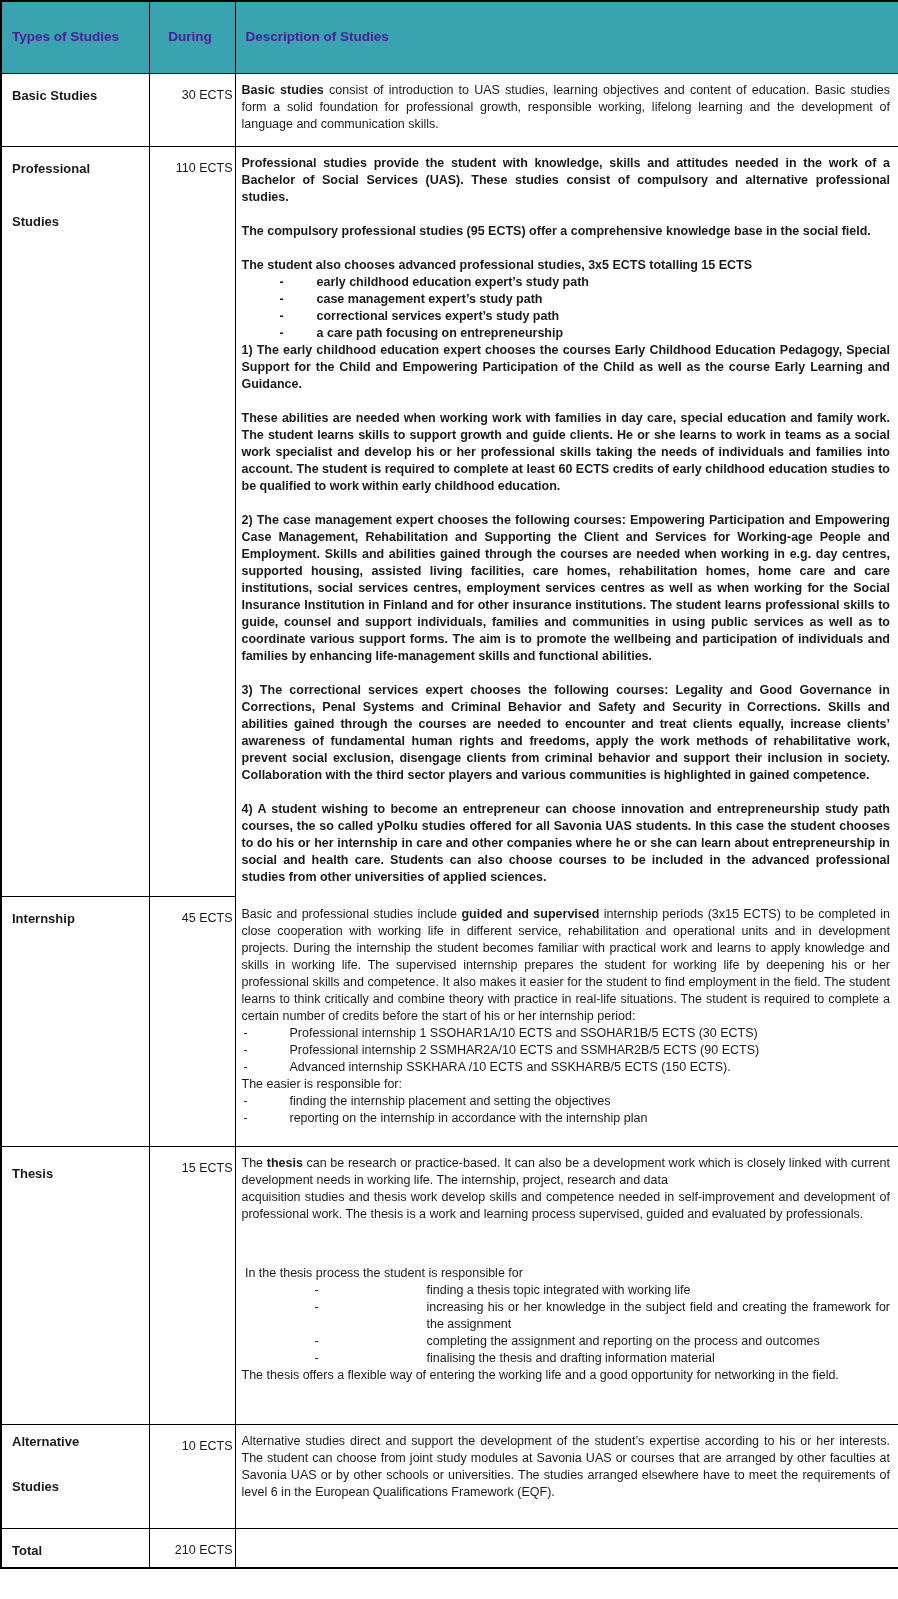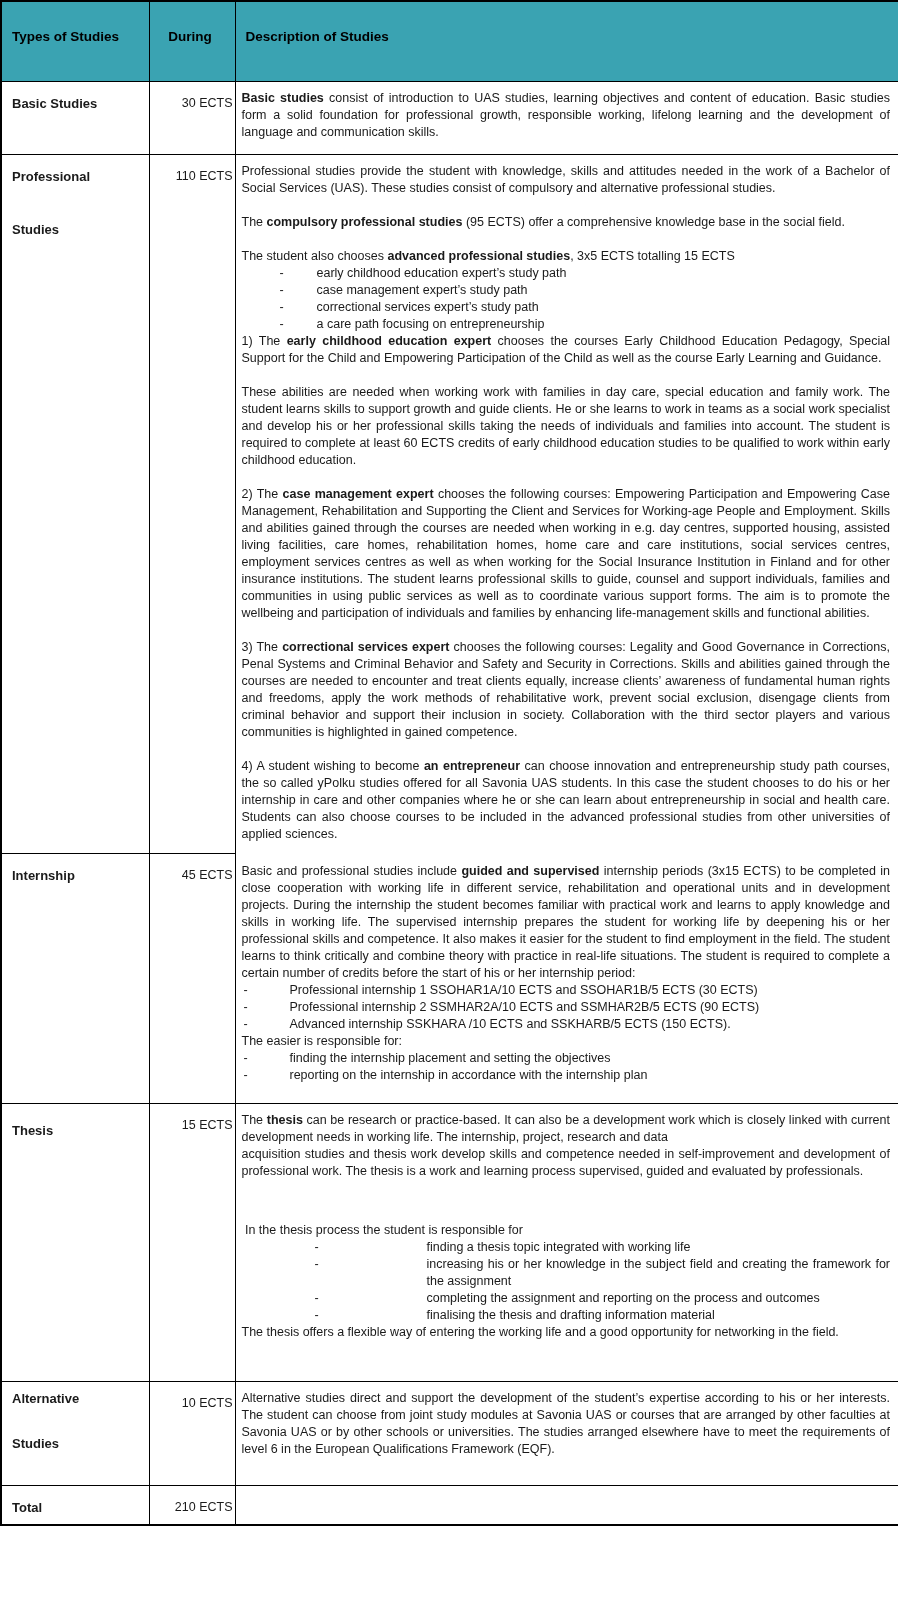--- a/index.html
+++ b/index.html
@@ -1,43 +1,43 @@
 <!DOCTYPE html>
 <html><head>
 <meta charset="utf-8">
 <style>
   html,body{margin:0;padding:0;background:#ffffff;}
   body{font-family:"Liberation Sans",sans-serif;color:#1a1a1a;}
   .doc{width:898px;}
   table.studies{width:898px;border-collapse:collapse;table-layout:fixed;border:2px solid #000;}
   col.c1{width:148px;} col.c2{width:86px;} col.c3{width:664px;}
-  th{background:#3AA3B2;color:#000000;border:1px solid #000;height:57px;
+  th{background:#3AA3B2;color:#4c1d95;border:1px solid #000;height:57px;
      font-size:13.5px;font-weight:bold;text-align:left;vertical-align:middle;
-     padding:6px 4px 16px 10px;}
+     padding:6px 4px 8px 10px;}
   th.center{text-align:center;padding-left:0;}
   td{border:1px solid #000;vertical-align:top;}
   .type-cell{padding:13px 6px 8px 10px;font-weight:bold;font-size:13px;line-height:17px;}
   .credits-cell{padding:13px 2px 8px 2px;text-align:right;font-size:12.5px;line-height:17px;}
   .desc-cell{padding:8px 8px 10px 6px;font-size:12.5px;line-height:17px;}
   .para{margin:0;text-align:justify;}
   .gap-normal{margin-bottom:17px;}
   .gap-none{margin-bottom:0;}
   .gap-large{margin-bottom:42px;}
   .blist{margin:0;}
   .bullet{display:flex;}
   .dash{flex:none;text-align:left;}
   .indent-mid .dash{margin-left:38px;width:37px;}
   .indent-narrow .dash{margin-left:2px;width:46px;}
   .indent-wide .dash{margin-left:73px;width:112px;}
   .btxt{flex:1;text-align:justify;}
   .type-line.second{margin-top:36px;}
   
   .row-0{height:73px;}
   .row-1 .type-cell{}
-  .row-1 .desc-cell{}
+  .row-1 .desc-cell{font-weight:bold;}
   .row-2{height:250px;}
   .row-2 .desc-cell{border-top:hidden;padding-top:10px;}
   .row-3{height:278px;}
   .row-3 .type-cell{padding-top:18px;}
   .row-4{height:104px;}
   .row-4 .type-cell{padding-top:8px;}
   .row-4 .type-line.second{margin-top:28px;}
   .row-5{height:40px;}
   .row-5 .type-cell,{padding-top:12px;}
 </style>

